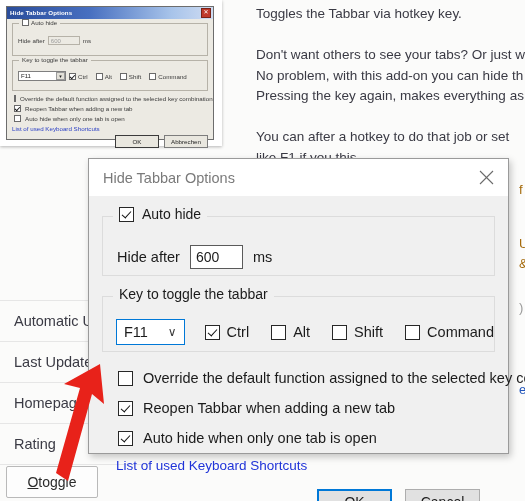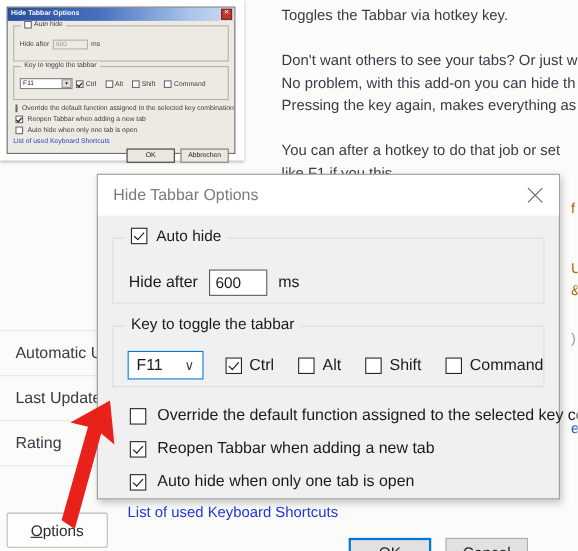--- a/index.html
+++ b/index.html
@@ -209,32 +209,33 @@
 <span>Don't want others to see your tabs? Or just wa</span>
 <span>No problem, with this add-on you can hide th</span>
 <span>Pressing the key again, makes everything as it</span>
 <span></span>
 <span>You can after a hotkey to do that job or set</span>
 <span>like F1 if you this.</span></div>
 
   <div class="bg-table">
     <div class="bg-row first">Automatic U</div>
     <div class="bg-row">Last Update</div>
+    <div class="bg-row">Homepag</div>
     <div class="bg-row">Rating</div>
   </div>
 
   <div class="frag orange" style="left:519px;top:182px;">f</div>
   <div class="frag orange" style="left:519px;top:236px;">U</div>
   <div class="frag orange" style="left:519px;top:256px;">&amp;</div>
   <div class="frag" style="left:519px;top:300px;color:#9a9a9a;">)</div>
   <div class="frag blue" style="left:519px;top:382px;">e</div>
 
   <div id="options-button">
     <u>O</u>
-      <span>ptions</span>
+      <span>toggle</span>
   </div>
 </div>
 
 <div id="old-shot">
   <div id="old-dialog">
     <div id="old-titlebar">
       <div id="old-title">Hide Tabbar Options</div>
       <div id="old-close">✕</div>
     </div>
     <div id="old-body">

